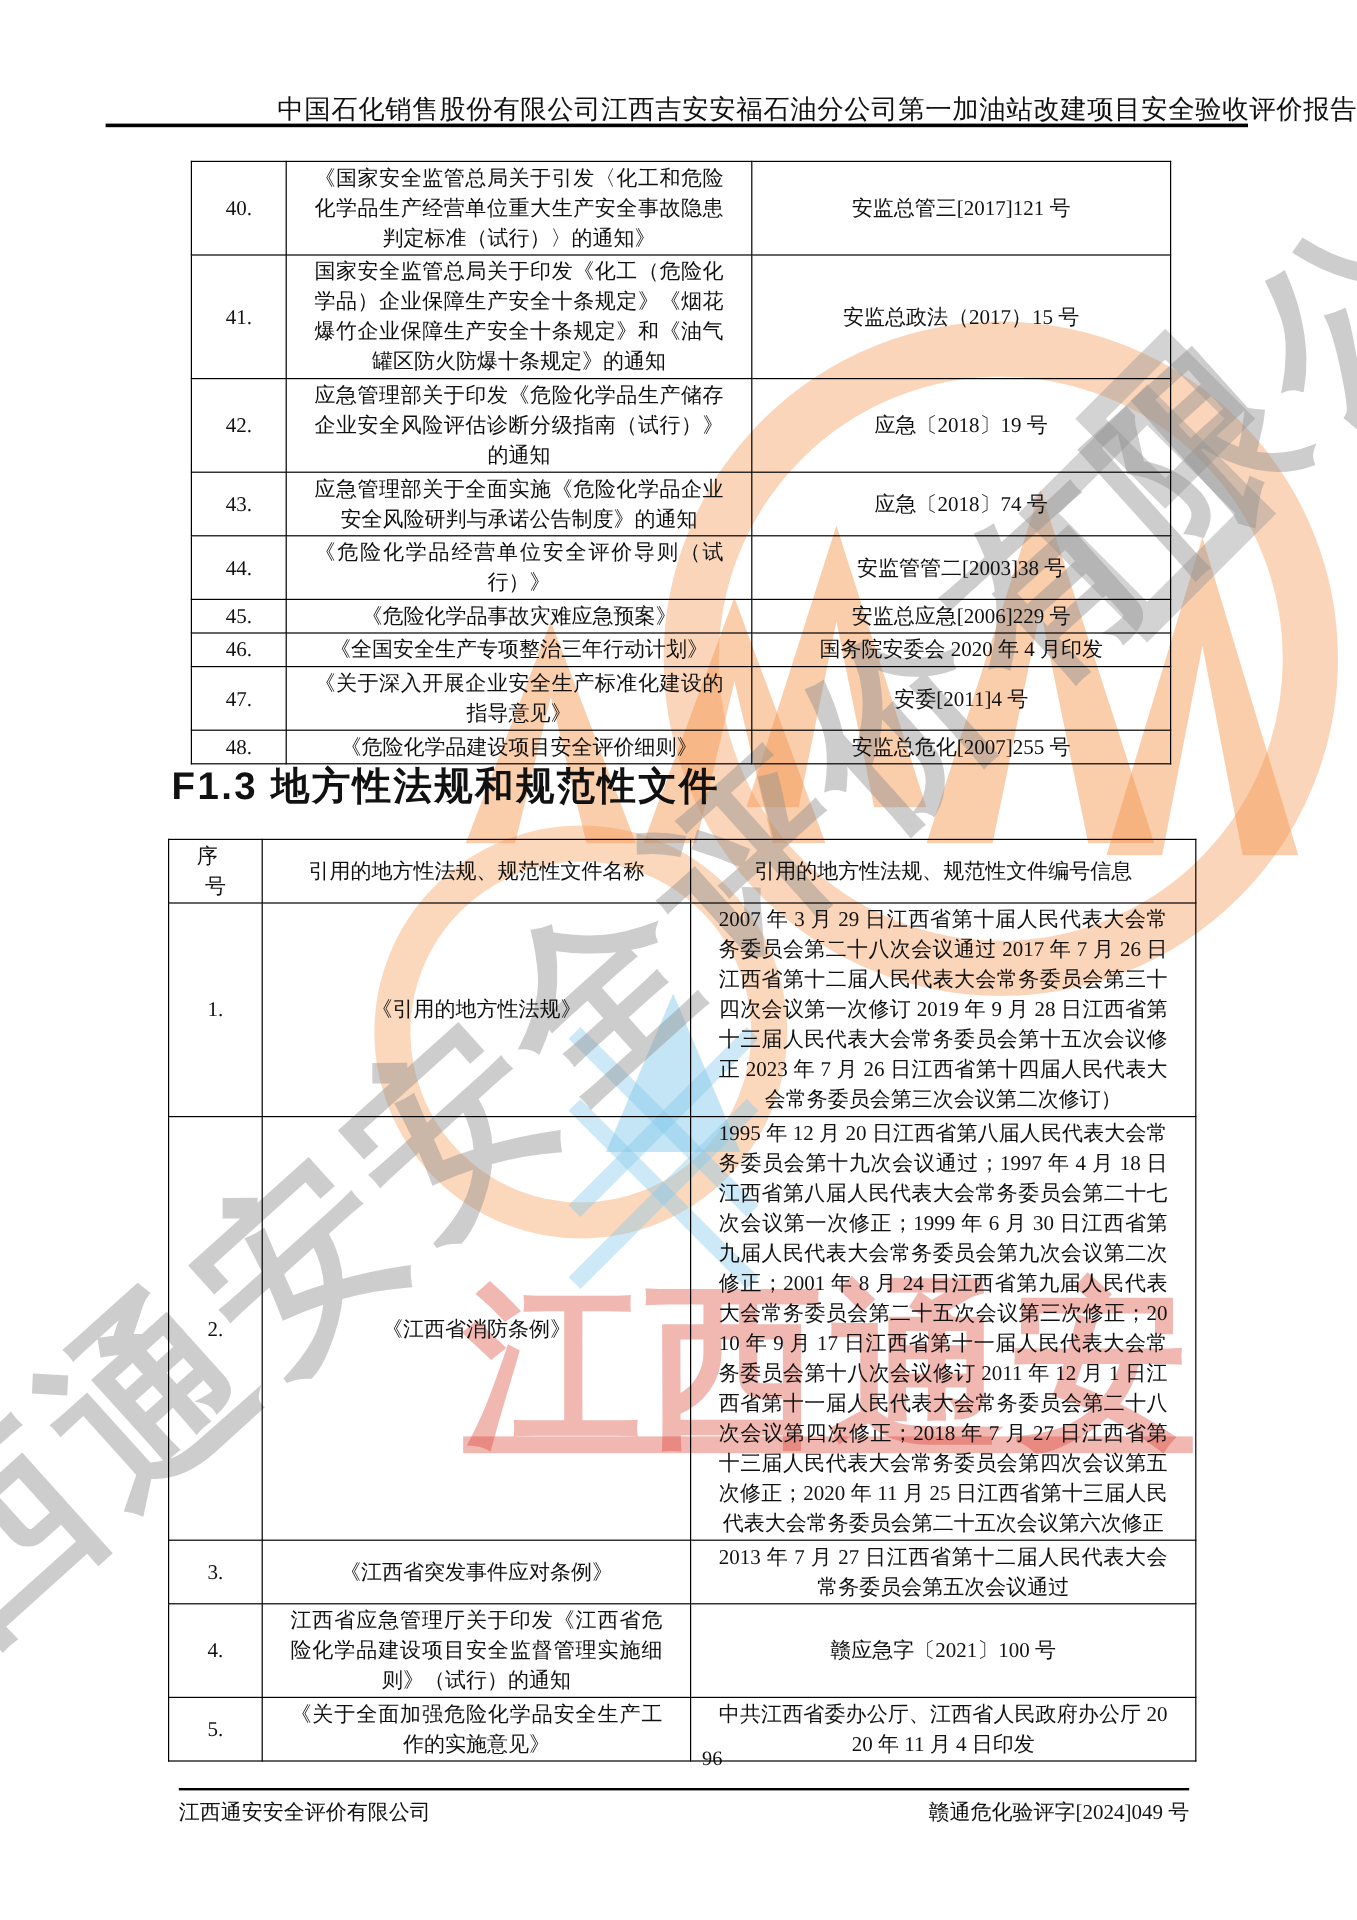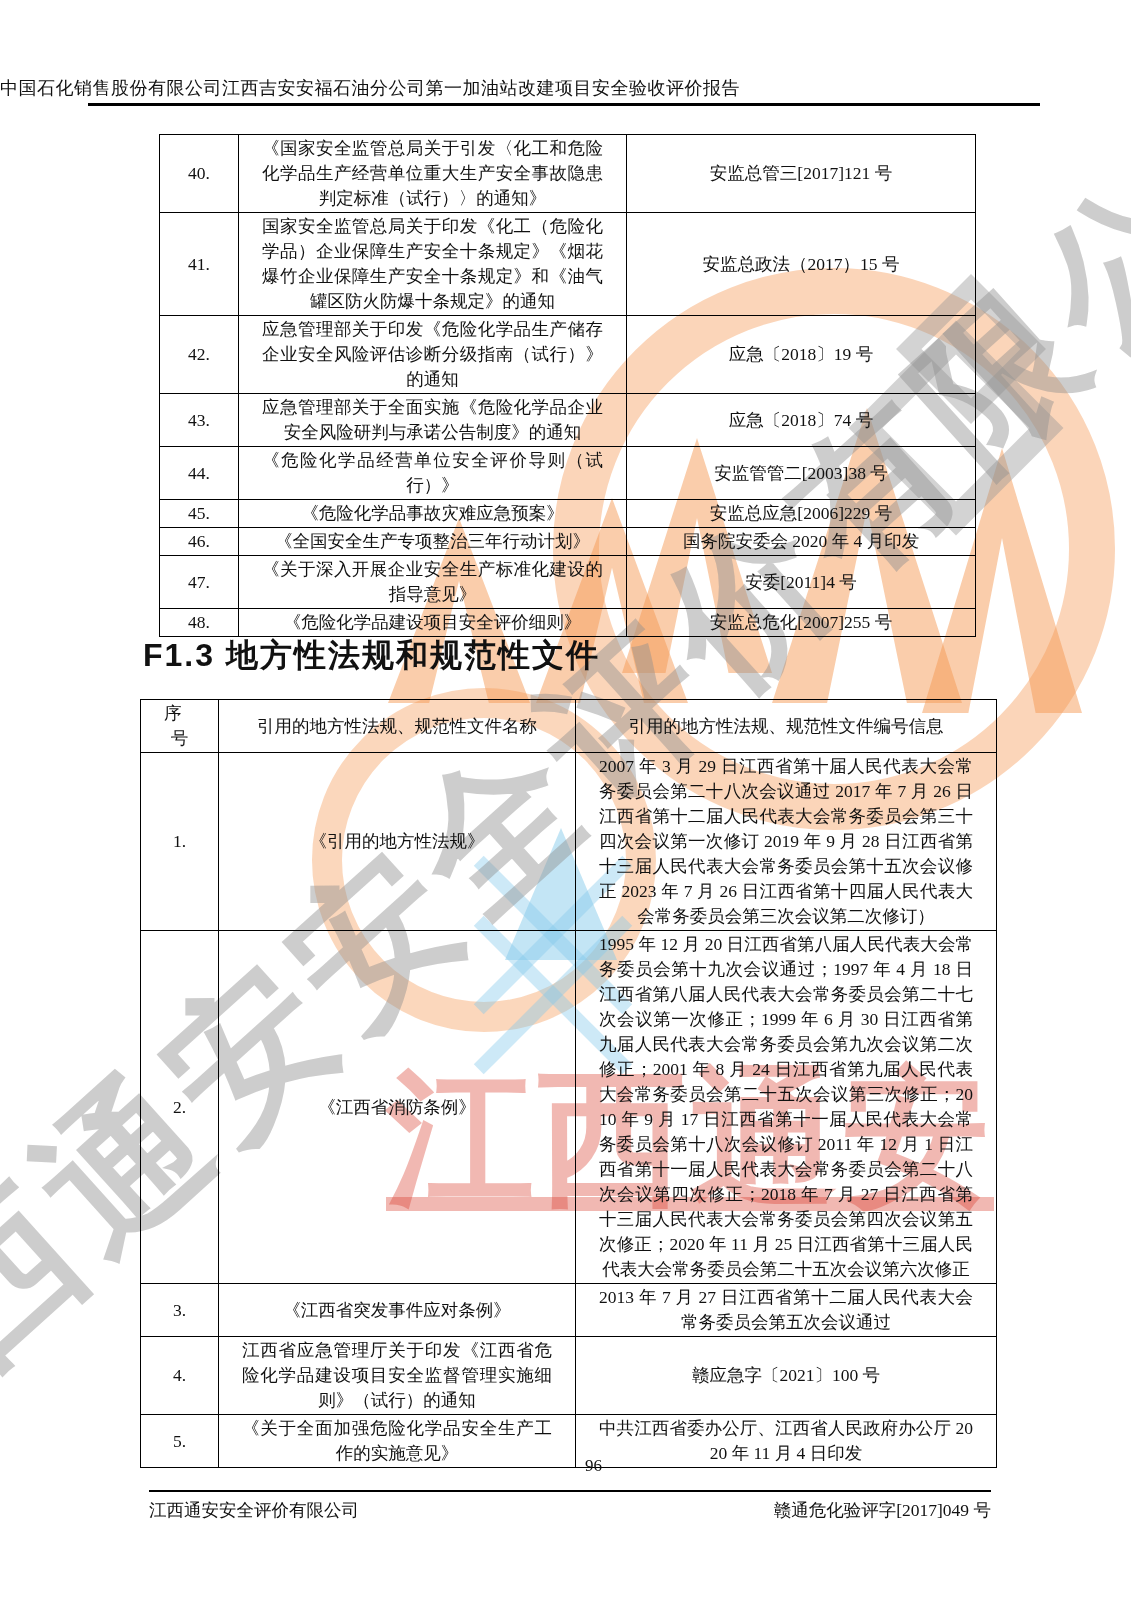--- a/index.html
+++ b/index.html
@@ -36,22 +36,22 @@
   .wm-btri{left:505px;top:828px;width:112px;height:132px;background:rgba(130,200,235,0.48);
     clip-path:polygon(50% 0,100% 100%,0 100%);}
   .wm-bar{height:14px;width:210px;background:rgba(130,200,235,0.40);}
   .wm-b1{left:448px;top:928px;transform:rotate(45deg);}
   .wm-b2{left:448px;top:988px;transform:rotate(45deg);}
   .wm-b3{left:448px;top:928px;transform:rotate(-45deg);}
   .wm-b4{left:448px;top:988px;transform:rotate(-45deg);}
   
   .content{position:absolute;inset:0;z-index:2;}
   .doc-header{
-    position:absolute;top:76px;left:0;width:100%;text-align:left;
-    font-size:18px;letter-spacing:0.5px;
+    position:absolute;top:76px;left:0;width:100%;text-align:right;
+    font-size:22px;letter-spacing:0.5px;
   }
   .header-rule{position:absolute;top:103px;left:88px;width:952px;border-top:3px solid #000;}
   .rpt-table{border-collapse:collapse;table-layout:fixed;background:transparent;}
   .rpt-table td,.rpt-table th{
     border:1.5px solid #000;font-size:17.5px;line-height:25px;font-weight:400;
     padding:1px 23px;vertical-align:middle;
     text-align:justify;text-align-last:center;word-break:break-all;
   }
   .t-national{position:absolute;top:134px;left:159px;width:816px;}
   .t-local{position:absolute;top:699px;left:140px;width:856px;}
@@ -189,17 +189,17 @@
           <td>《关于全面加强危险化学品安全生产工作的实施意见》</td>
           <td>中共江西省委办公厅、江西省人民政府办公厅 2020 年 11 月 4 日印发</td>
         </tr>
       </tbody>
     </table>
 
     <div class="page-number">96</div>
     <div class="footer-rule"></div>
     <div class="footer-row">
       <span>江西通安安全评价有限公司</span>
-      <span>赣通危化验评字[2017]049 号</span>
+      <span>赣通危化验评字[2024]049 号</span>
     </div>
 
   </div>
 </div>
 
 </body></html>

